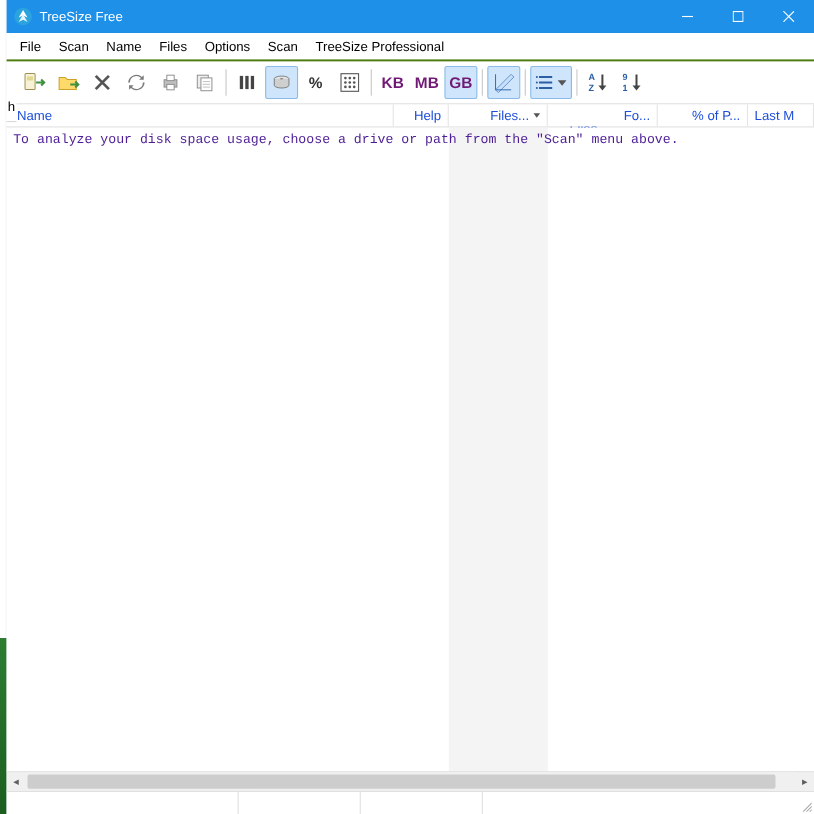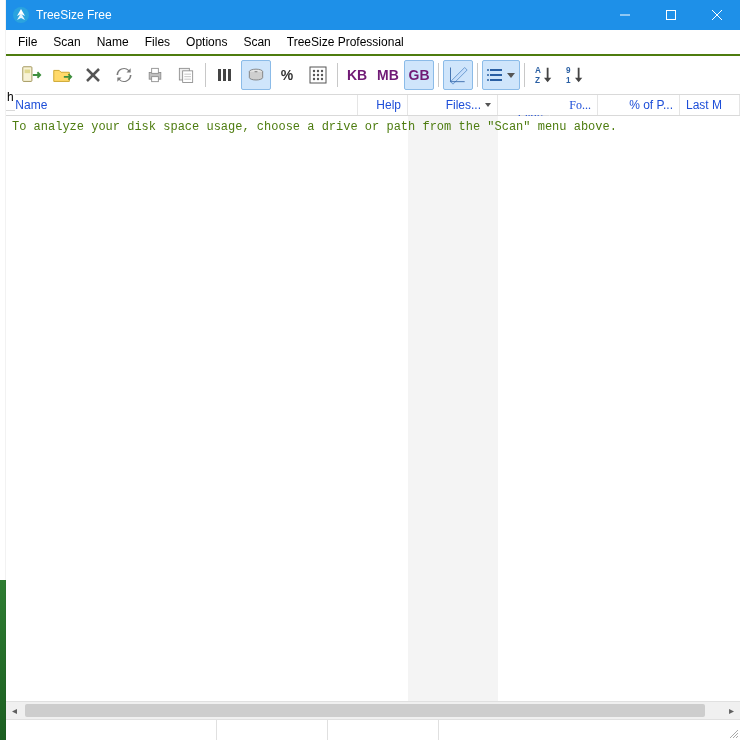--- a/index.html
+++ b/index.html
@@ -142,21 +142,21 @@
     display: inline-block;
     margin-left: 4px;
     border-left: 3px solid transparent;
     border-right: 3px solid transparent;
     border-top: 4px solid #555;
   }
   .c-name   { width: 352px; }
   .c-size   { width: 50px; }
   .c-alloc  { width: 90px; }
   .c-files  { width: 52px; margin-top: 20px; }
-  .c-fold   { width: 48px; font-family: Liberation Serif, serif; }
+  .c-fold   { width: 48px; }
   .c-pop    { width: 82px; }
   .c-lastm  { flex: 1; }
 
   
   .grid-body {
     position: relative;
     flex: 1;
     overflow: hidden;
     background: #ffffff;
   }
@@ -167,21 +167,21 @@
     width: 90px;
     bottom: 0;
     background: #f4f4f4;
   }
   .hint-text {
     position: absolute;
     left: 6px;
     top: 4px;
     font-family: "Consolas", "Courier New", monospace;
     font-size: 12px;
-    color: #4d7c0f;
+    color: #4c1d95;
     white-space: nowrap;
   }
 
   
   .hscroll {
     height: 17px;
     background: #f0f0f0;
     display: flex;
     align-items: center;
     border-top: 1px solid #e0e0e0;

